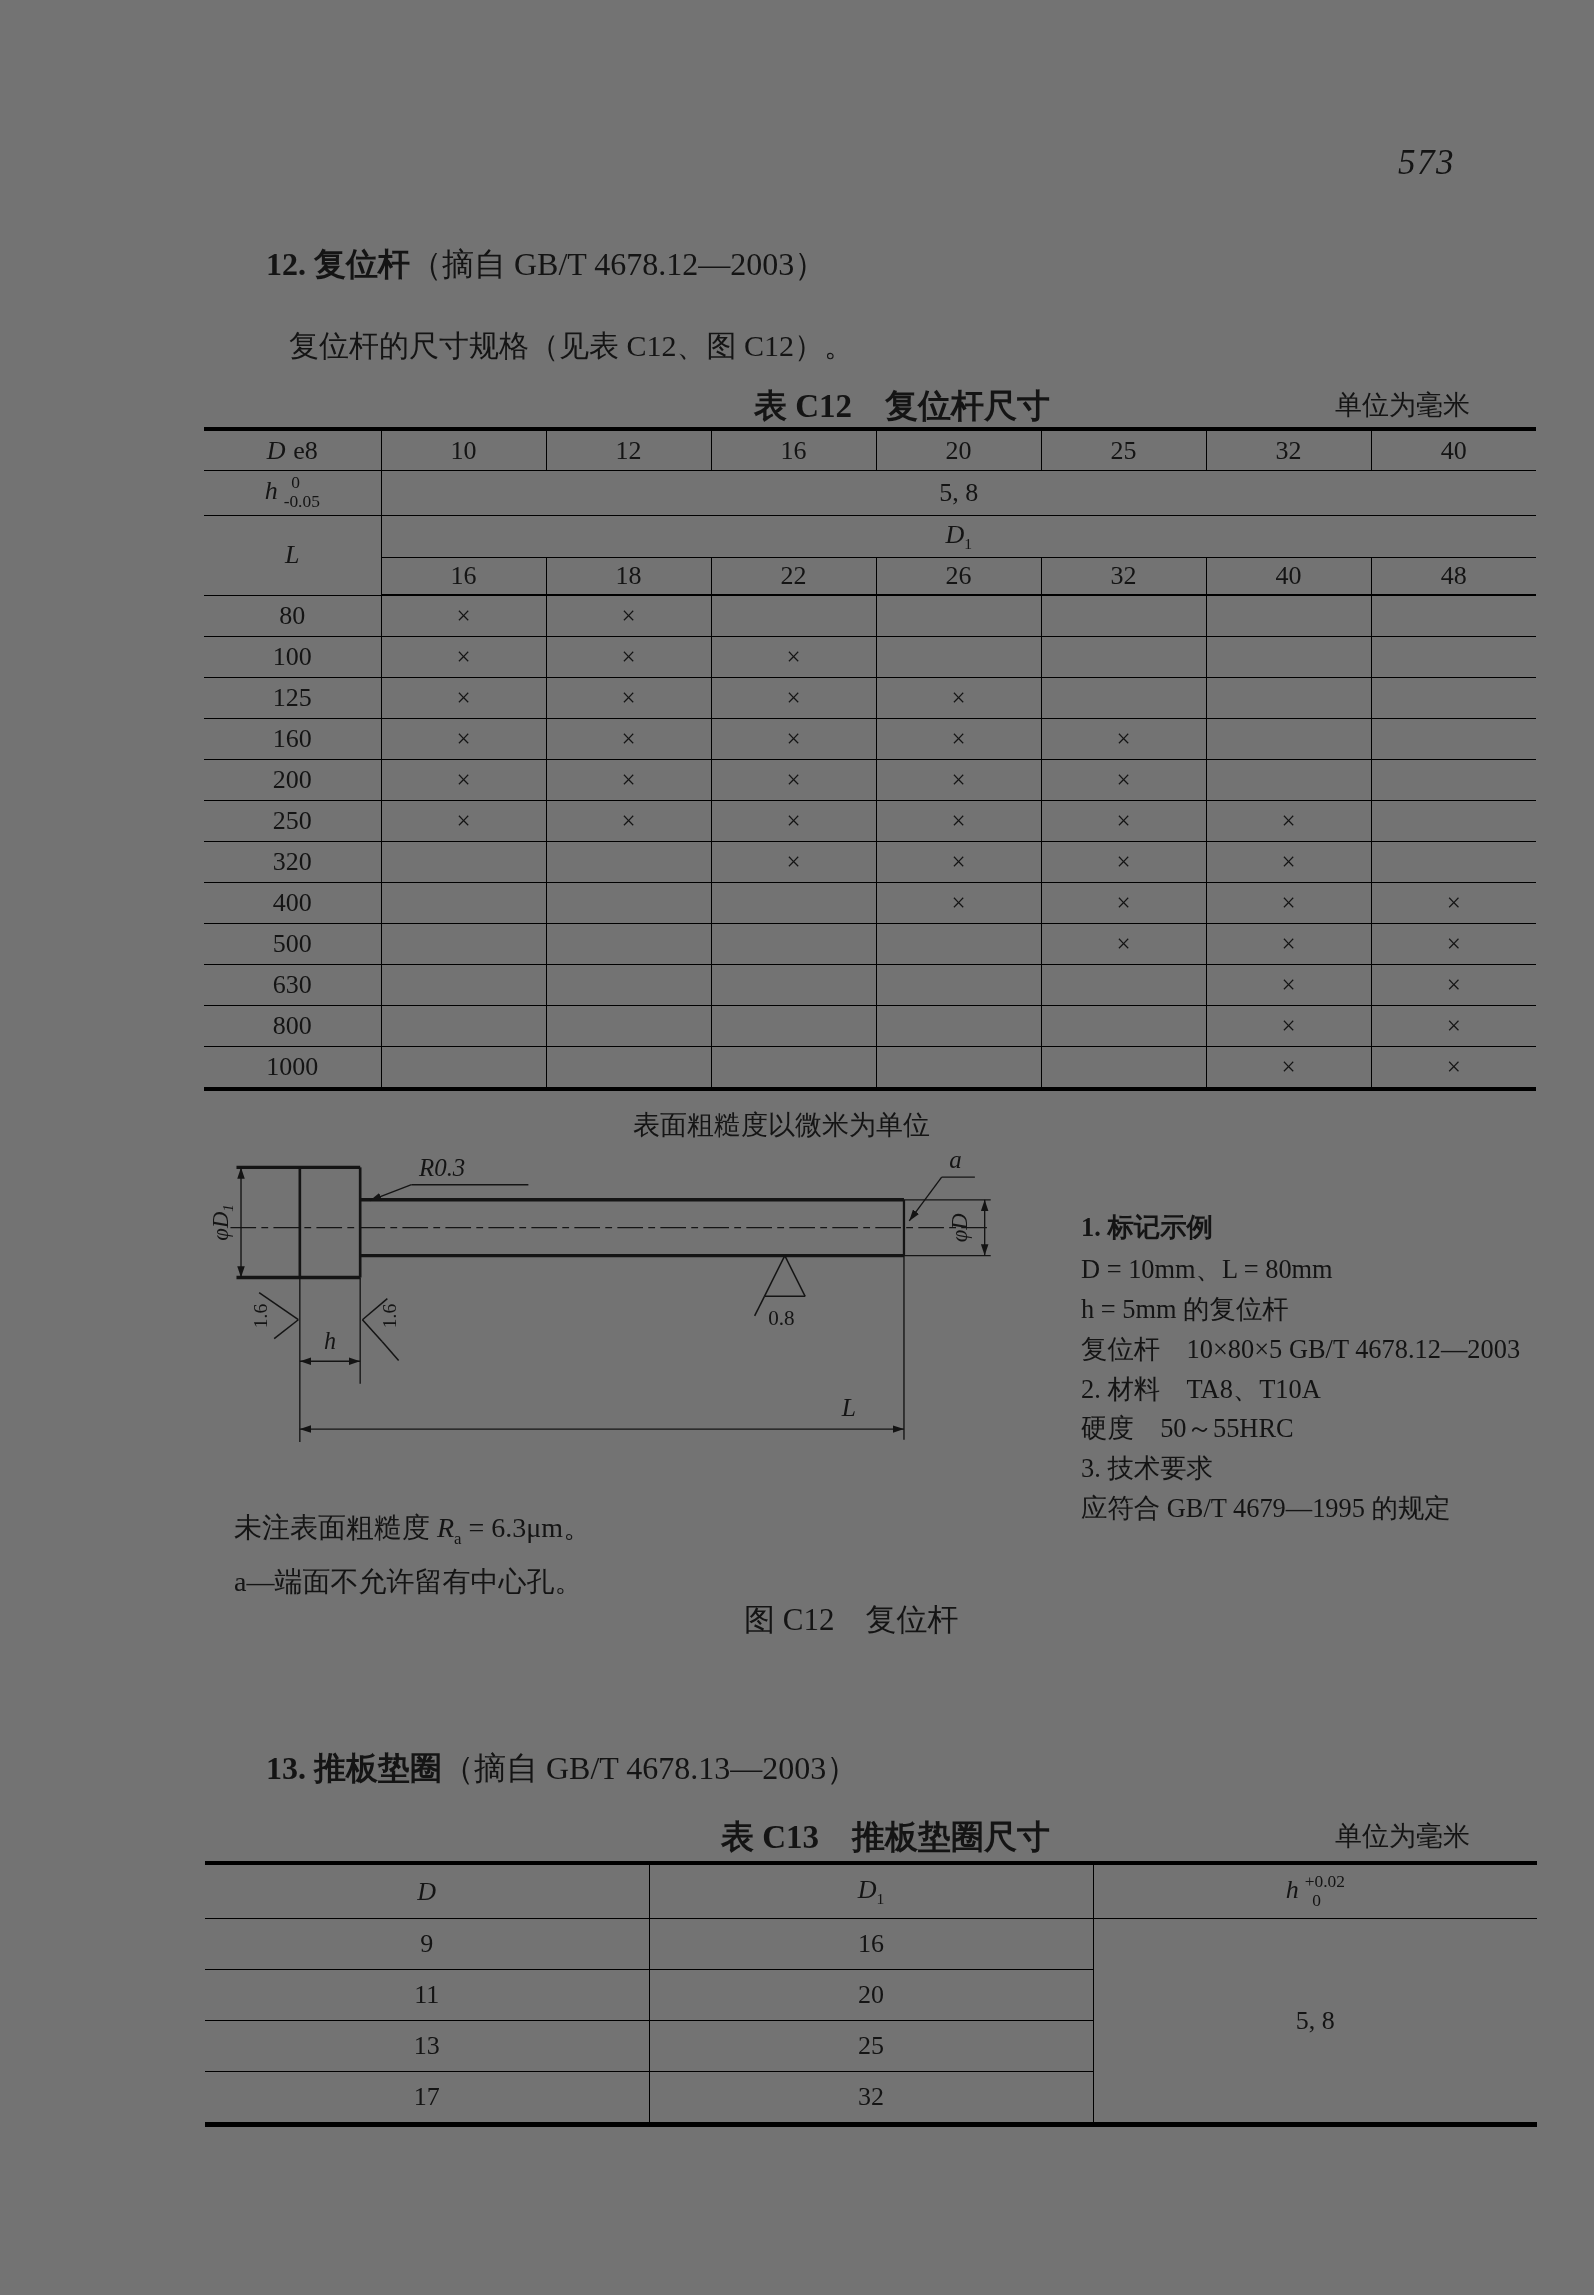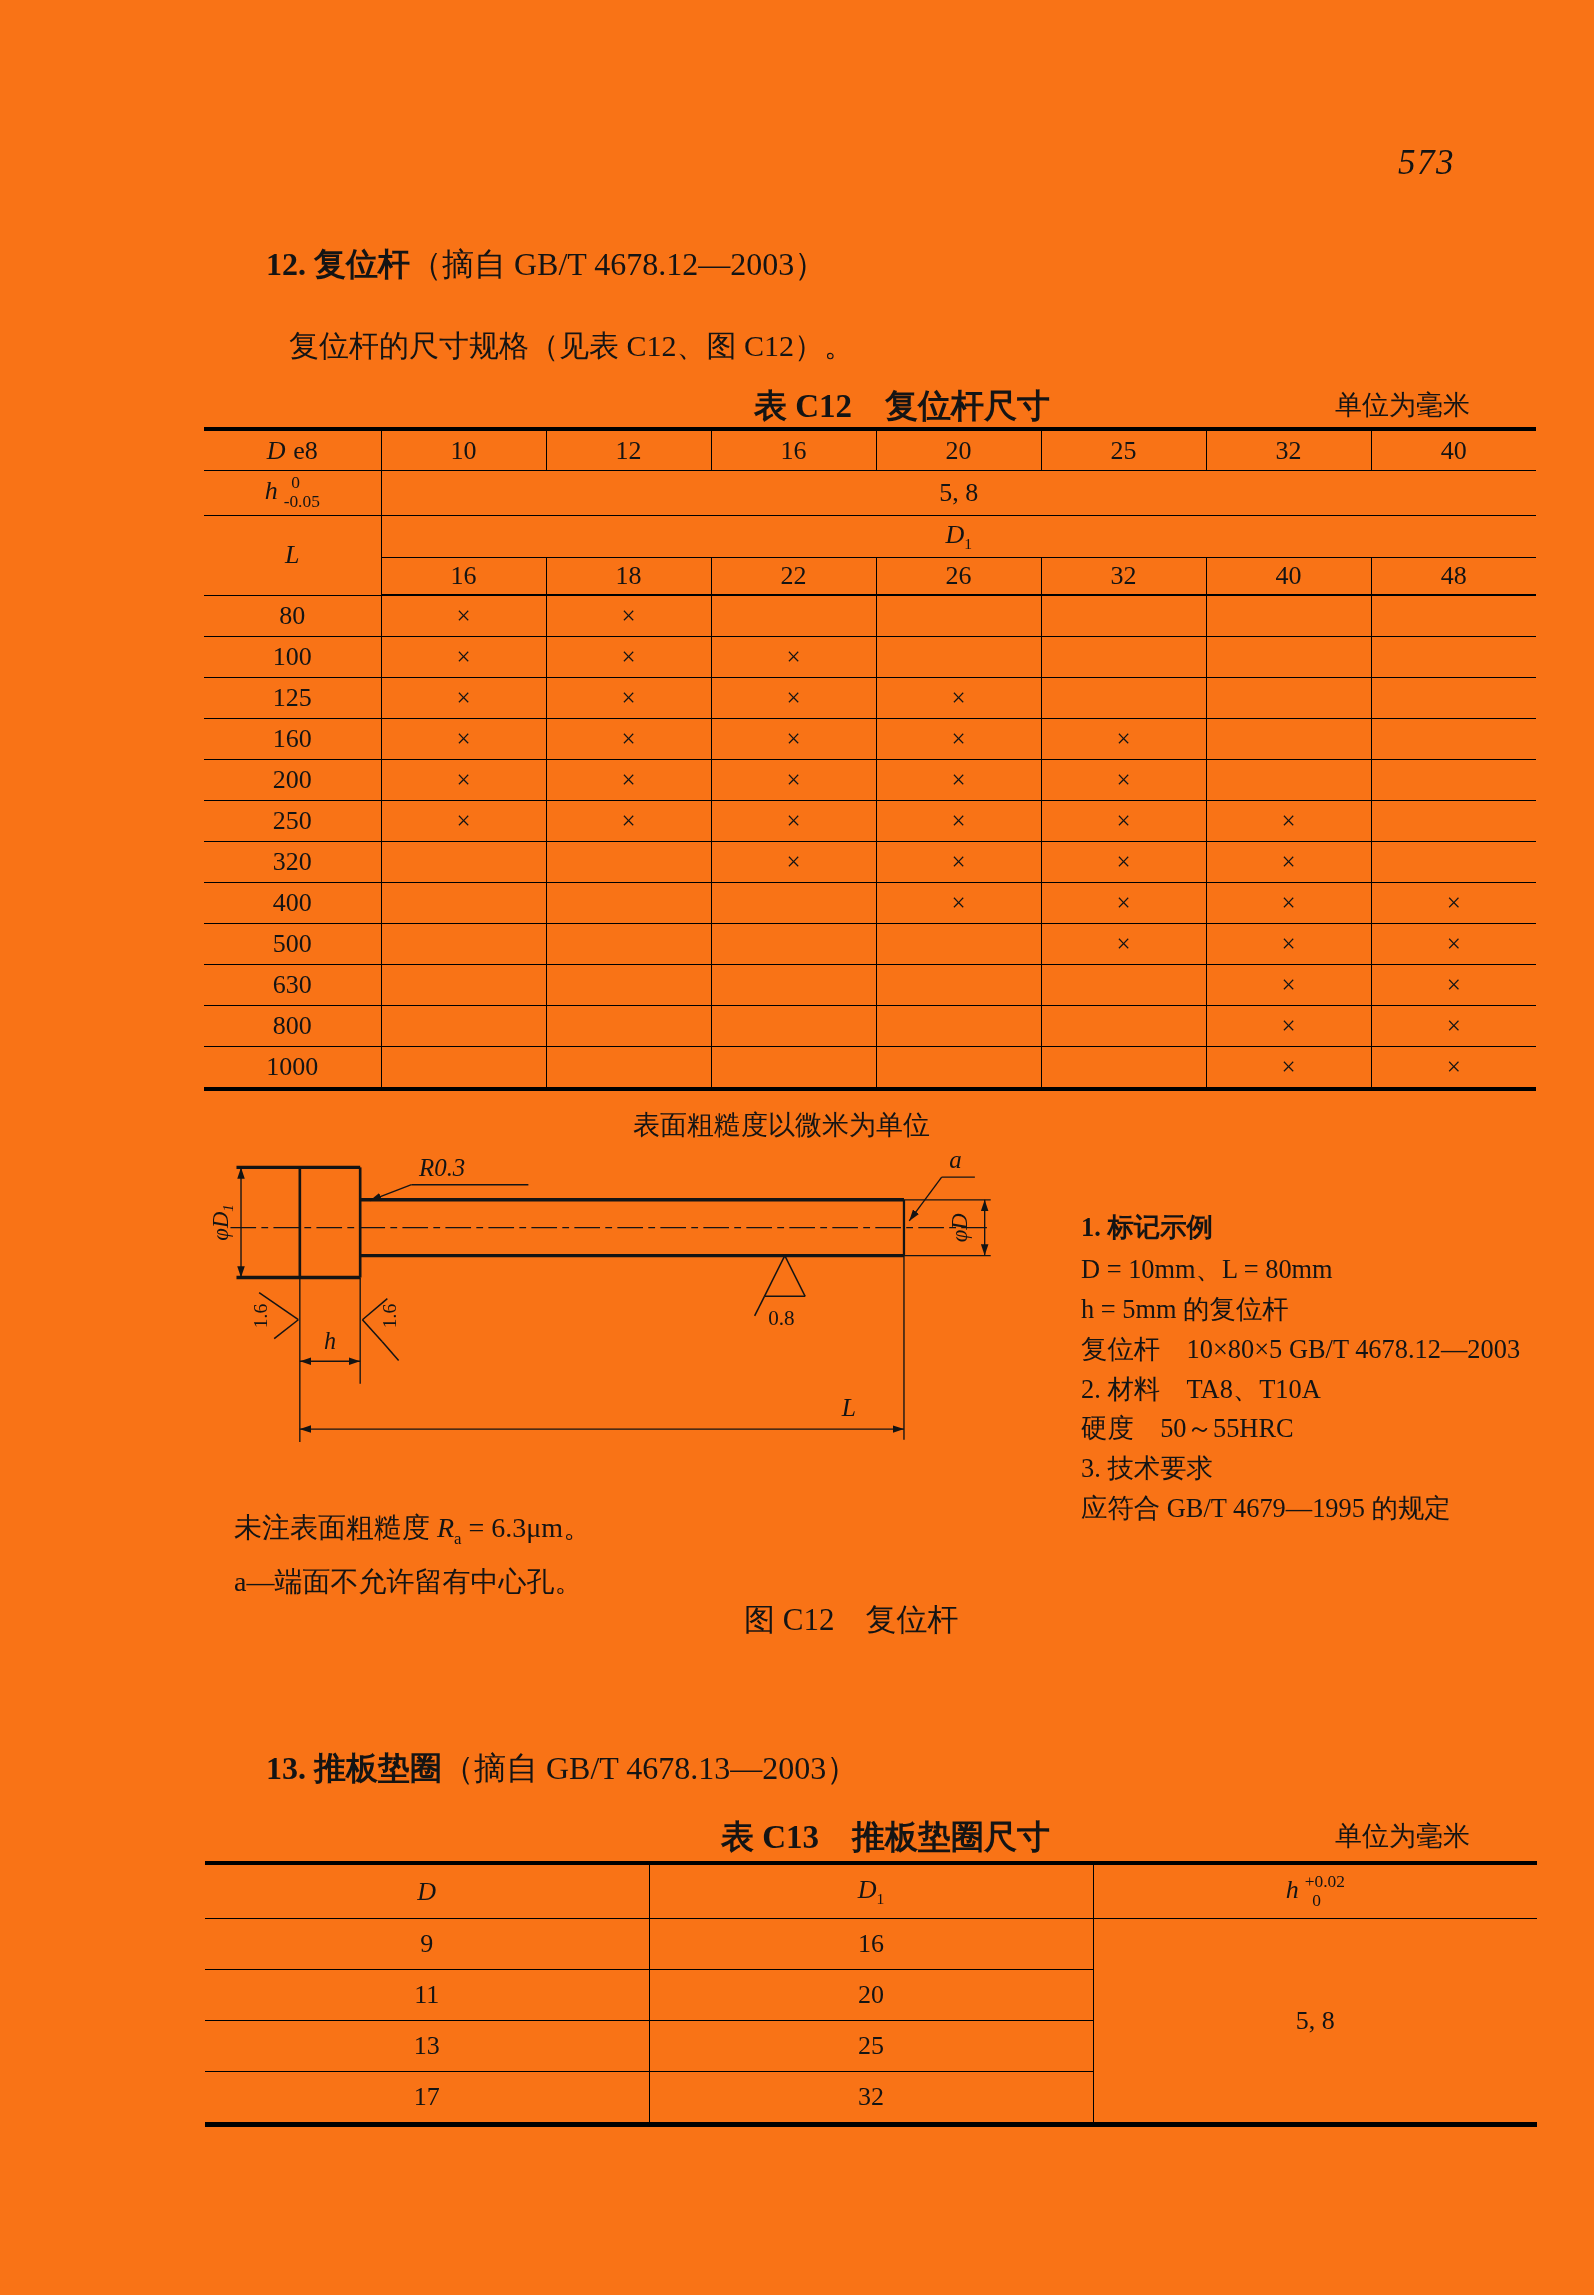--- a/index.html
+++ b/index.html
@@ -1,16 +1,16 @@
 <!DOCTYPE html>
 <html style="font-size:12px"><head>
 <meta charset="utf-8">
 <style>
   html,body{margin:0;padding:0;background:#d9d9d9;}
-  .page{position:relative;width:1595px;height:2295px;background:#f97316;
+  .page{position:relative;width:1595px;height:2295px;background:#737373;
         font-family:"Liberation Serif","DejaVu Serif",serif;color:#141414;overflow:hidden;}
   .abs{position:absolute;}
   .pageno{font-style:italic;font-size:35px;letter-spacing:1.5px;}
   .h-sec{font-size:32px;white-space:nowrap;}
   .h-sec .b{font-weight:bold;}
   .intro{font-size:30px;white-space:nowrap;margin-left:23px;}
   .cap{font-size:33px;font-weight:bold;white-space:nowrap;}
   .unit{font-size:27px;white-space:nowrap;}
   .figcap{font-size:31px;white-space:nowrap;}
   .note-line{font-size:26.4px;white-space:nowrap;}

